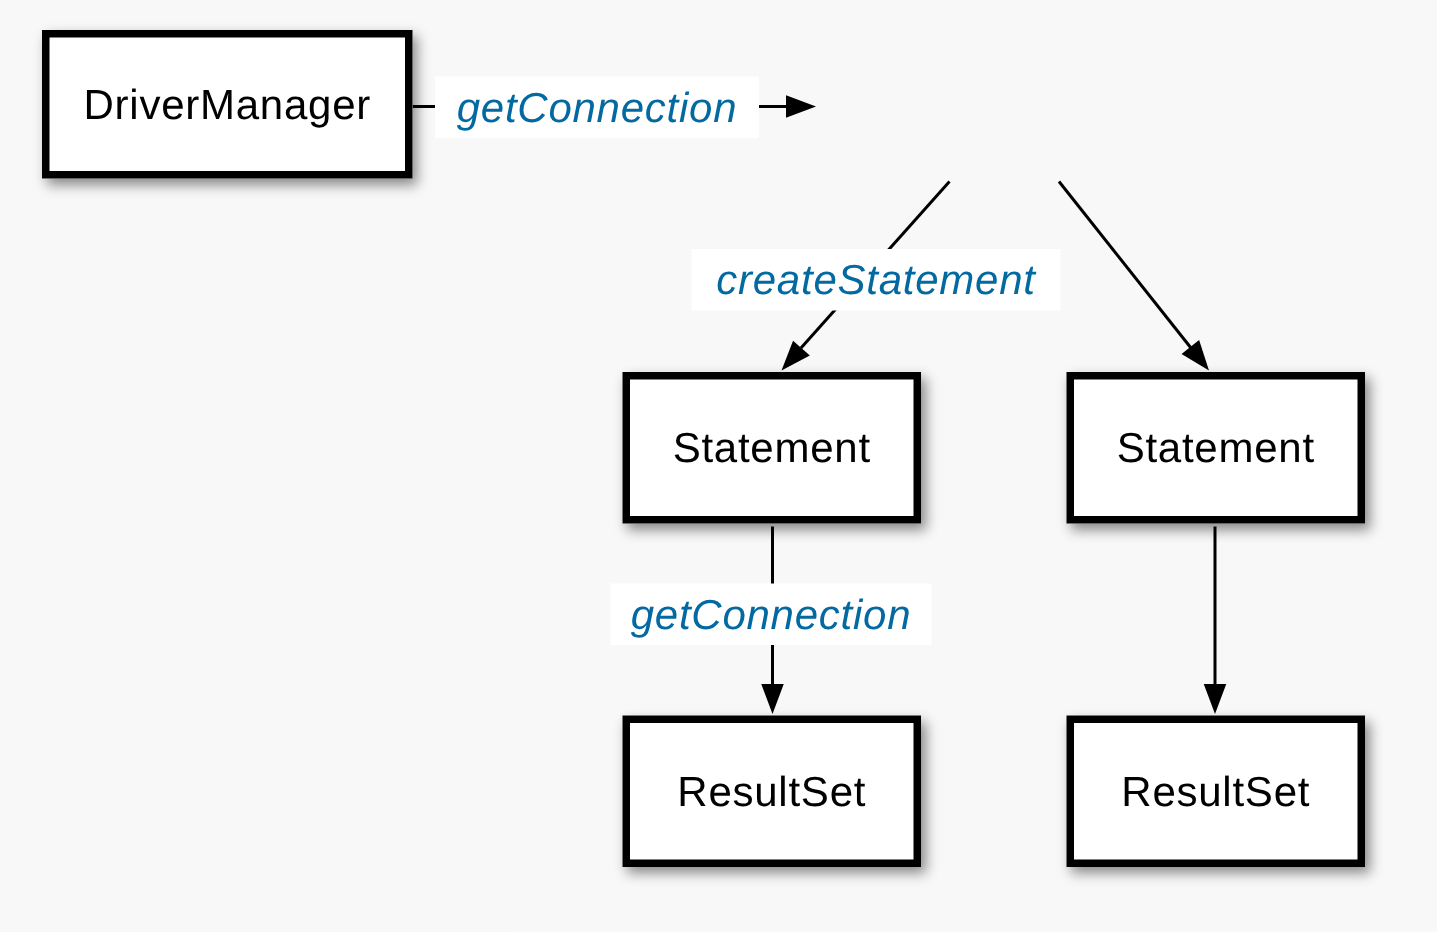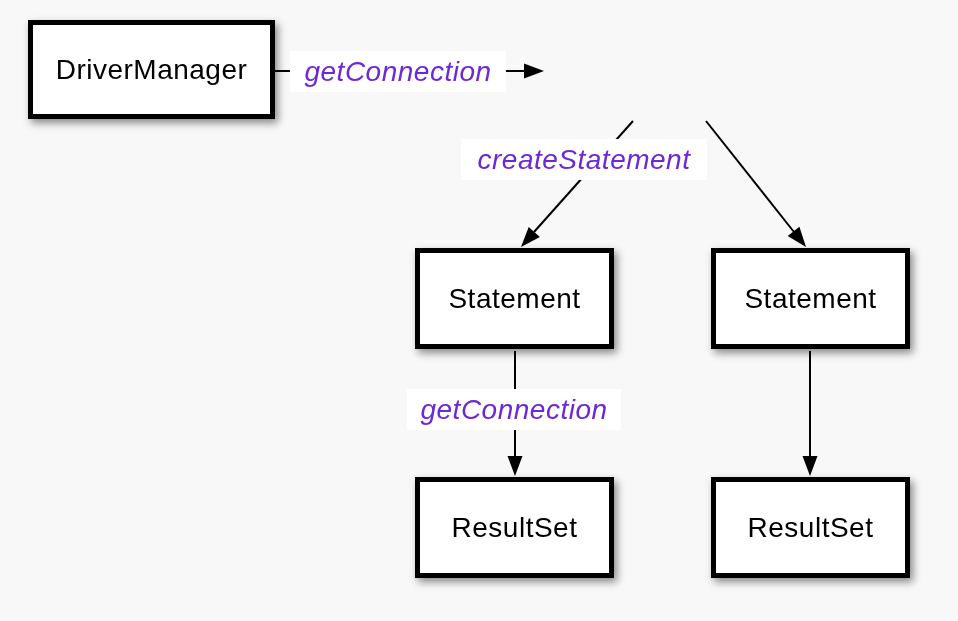--- a/index.html
+++ b/index.html
@@ -26,21 +26,21 @@
     fill: none;
   }
   .arrowhead {
     fill: #000000;
     stroke: none;
   }
   .edge-label {
     position: absolute;
     z-index: 2;
     background: #ffffff;
-    color: #6d28d9;
+    color: #0369a1;
     font-size: 28px;
     font-style: italic;
     display: flex;
     align-items: center;
     justify-content: center;
     white-space: nowrap;
     letter-spacing: 0.5px;
   }
   .node {
     position: absolute;
@@ -60,21 +60,21 @@
     letter-spacing: 0.5px;
   }
   .n-drivermanager { left: 28px;  top: 20px;  width: 247px; height: 99px; }
   .n-connection    { left: 545px; top: 20px;  width: 247px; height: 99px; }
   .n-statement-l   { left: 415px; top: 248px; width: 199px; height: 101px; }
   .n-statement-r   { left: 711px; top: 248px; width: 199px; height: 101px; }
   .n-resultset-l   { left: 415px; top: 477px; width: 199px; height: 101px; }
   .n-resultset-r   { left: 711px; top: 477px; width: 199px; height: 101px; }
 
   .l-getconnection   { left: 290px; top: 51px;  width: 216px; height: 41px; }
-  .l-createstatement { left: 461px; top: 139px; width: 246px; height: 41px; }
+  .l-createstatement { left: 461px; top: 166px; width: 246px; height: 41px; }
   .l-executequery    { left: 407px; top: 389px; width: 214px; height: 41px; }
 </style>
 </head>
 <body>
 
 <div class="canvas">
 
   <svg class="edges-layer" width="958" height="621" viewBox="0 0 958 621">
     <g>
       <line class="edge-line" x1="275" y1="71" x2="527" y2="71"></line>

